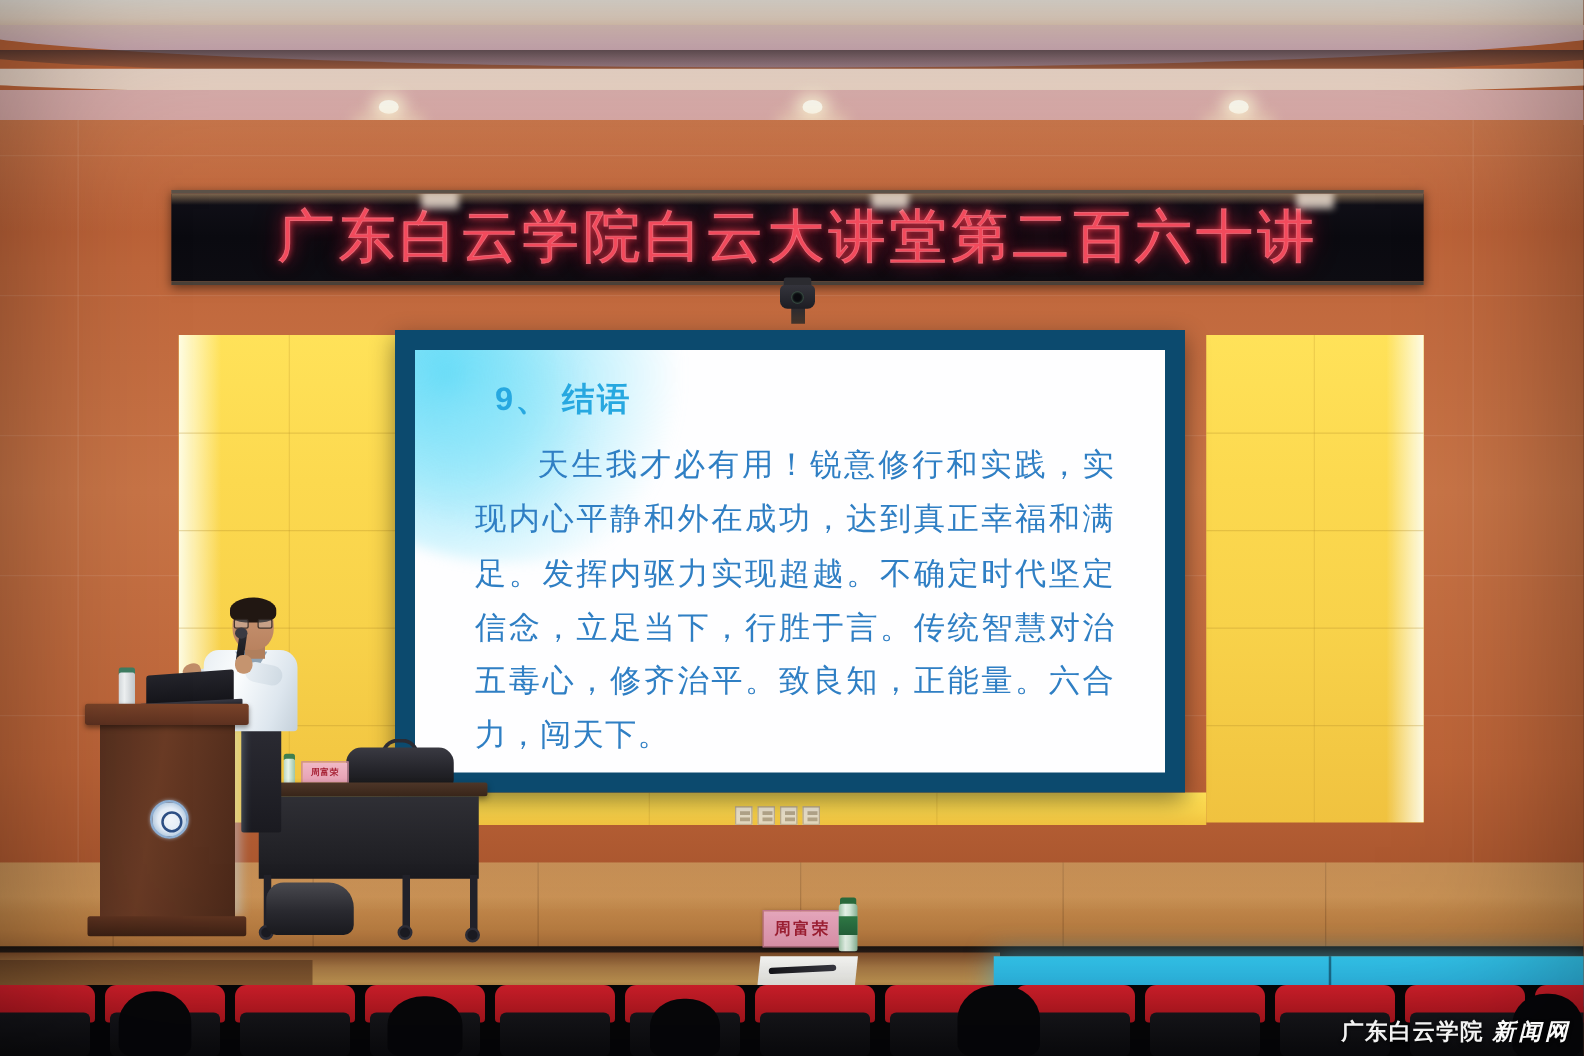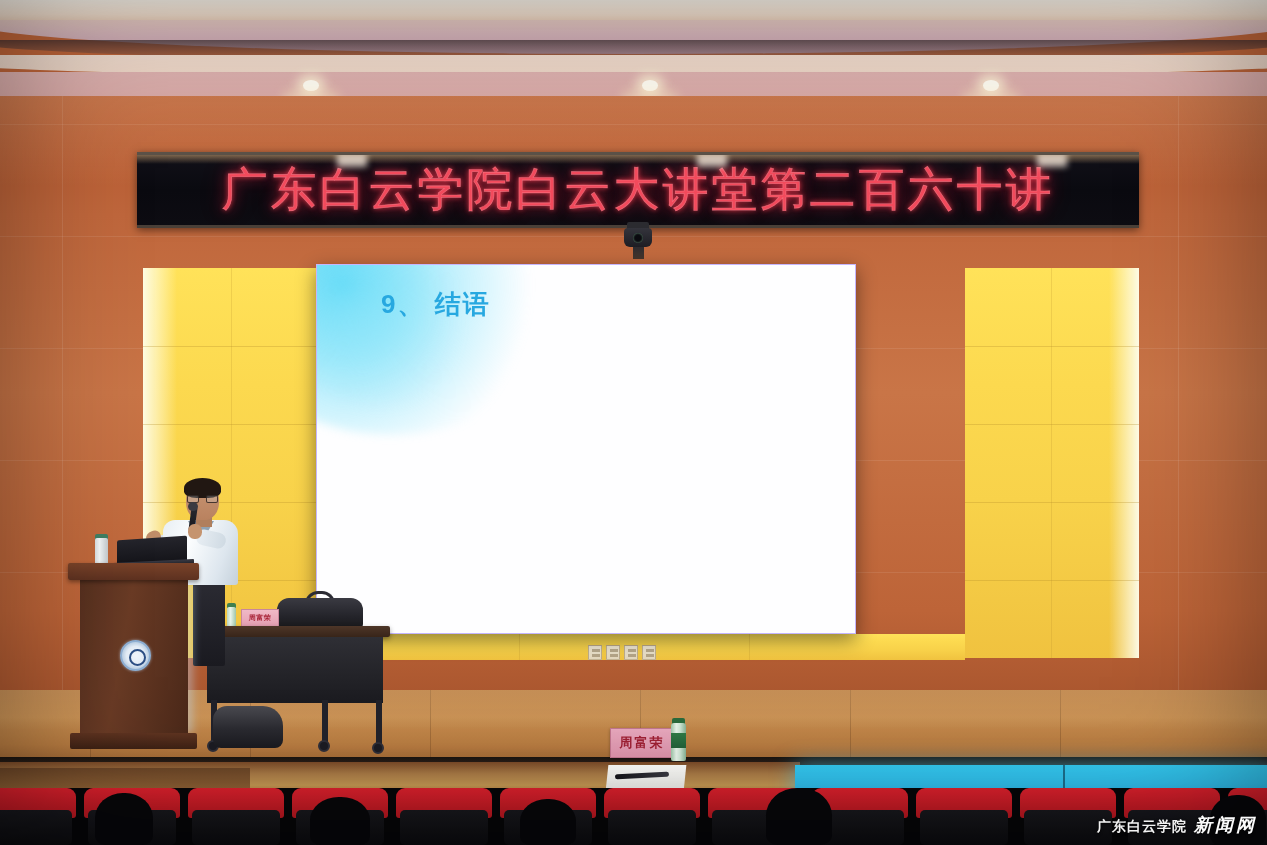--- a/index.html
+++ b/index.html
@@ -97,24 +97,24 @@
     position:absolute;left:0;top:0;width:34px;height:100%;
     background:linear-gradient(90deg,rgba(255,255,235,.95),rgba(255,250,200,0));
   }
   .yp-glow-right{
     position:absolute;right:0;top:0;width:30px;height:100%;
     background:linear-gradient(270deg,rgba(255,255,240,.95),rgba(255,250,200,0));
   }
 
   
   .screen-frame{
-    position:absolute;left:316px;top:264px;width:540px;height:370px;
-    background:#c4b5fd;
+    position:absolute;left:316px;top:264px;width:632px;height:370px;
+    background:#0c4a6e;
     box-shadow:0 6px 18px rgba(0,0,0,.45);
-    padding:1px;box-sizing:border-box;
+    padding:16px;box-sizing:border-box;
   }
   .screen-surface{
     position:relative;width:100%;height:100%;
     background:#fefeff;
     overflow:hidden;
   }
   .screen-glow-tl{
     position:absolute;left:-90px;top:-80px;width:330px;height:250px;border-radius:50%;
     background:radial-gradient(circle at 35% 40%,rgba(60,210,245,.85) 0%,rgba(120,225,250,.45) 42%,rgba(255,255,255,0) 72%);
     filter:blur(5px);
@@ -432,21 +432,21 @@
     background:#07070a;border-radius:48% 48% 18% 18%;
   }
 
   
   .watermark{
     position:absolute;right:10px;bottom:8px;
     display:flex;align-items:baseline;gap:7px;
     z-index:40;
   }
   .wm-left{
-    color:#f2f2f2;font-size:14px;font-weight:700;letter-spacing:1px;
+    color:#f2f2f2;font-size:18px;font-weight:700;letter-spacing:1px;
     text-shadow:0 1px 3px rgba(0,0,0,.9);
   }
   .wm-right{
     color:#fbfbfb;font-size:18px;font-weight:700;font-style:italic;letter-spacing:3px;
     text-shadow:0 1px 3px rgba(0,0,0,.9);
     font-family:"Liberation Serif","DejaVu Serif",serif;
   }
 
   
   .vignette{
@@ -523,20 +523,21 @@
   <div class="ptz-camera-base"></div>
   <div class="ptz-camera-body"></div>
   <div class="ptz-camera-lens"></div>
 
   <div class="screen-frame">
     <div class="screen-surface">
       <div class="screen-glow-tl"></div>
       <div class="screen-glow-tl2"></div>
       <div class="slide-inner">
         <div class="slide-heading">9、 结语</div>
+        <div class="slide-body">天生我才必有用！锐意修行和实践，实现内心平静和外在成功，达到真正幸福和满足。发挥内驱力实现超越。不确定时代坚定信念，立足当下，行胜于言。传统智慧对治五毒心，修齐治平。致良知，正能量。六合力，闯天下。</div>
       </div>
     </div>
   </div>
 
   <div class="stage-floor">
     <div class="floor-plank" style="left:90px;"></div>
     <div class="floor-plank" style="left:250px;"></div>
     <div class="floor-plank" style="left:430px;"></div>
     <div class="floor-plank" style="left:640px;"></div>
     <div class="floor-plank" style="left:850px;"></div>

